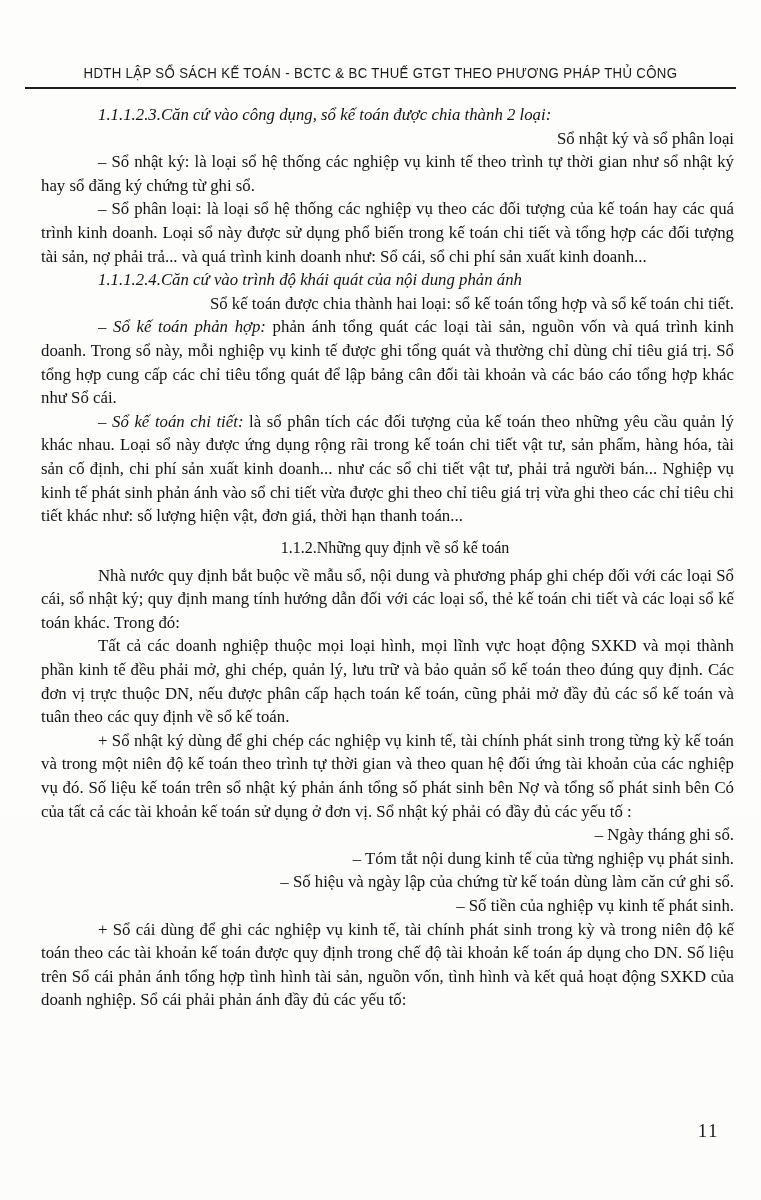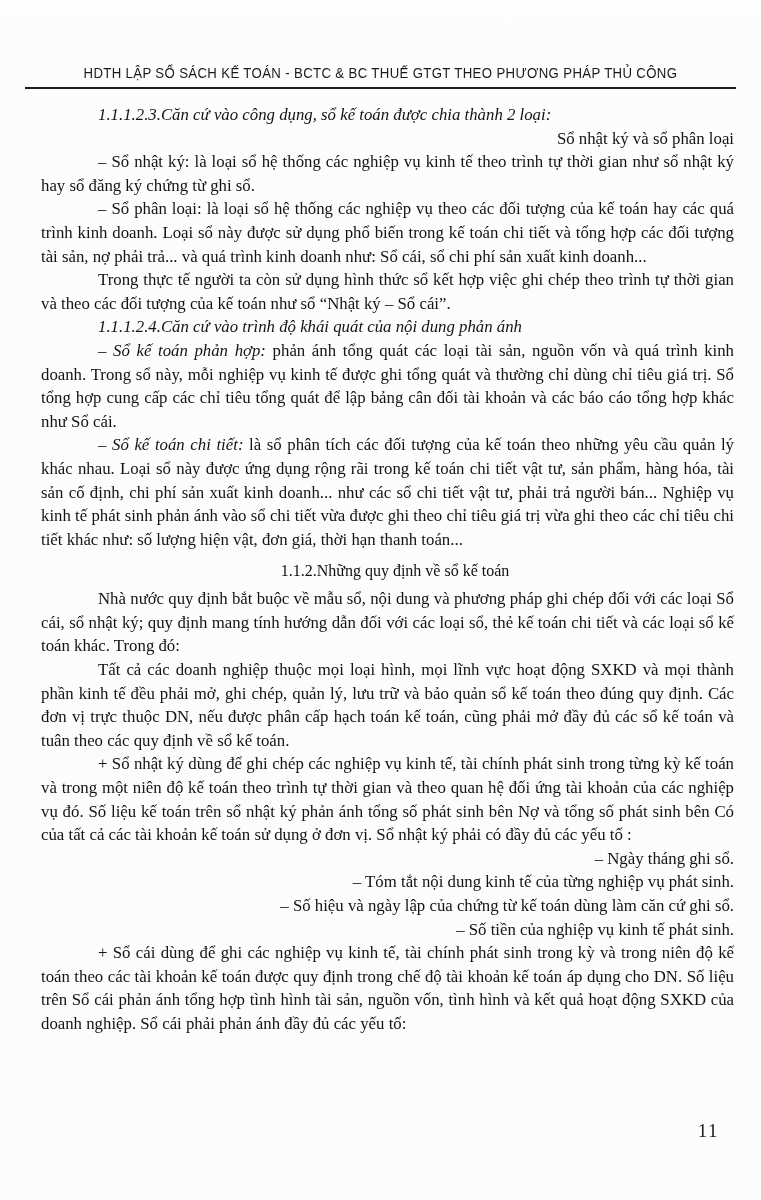--- a/index.html
+++ b/index.html
@@ -86,23 +86,23 @@
     <span class="title">HDTH LẬP SỔ SÁCH KẾ TOÁN - BCTC &amp; BC THUẾ GTGT THEO PHƯƠNG PHÁP THỦ CÔNG</span>
   </div>
   <hr class="header-rule">
 
   <main class="body-text">
 
     <p class="ital-sub">1.1.1.2.3.Căn cứ vào công dụng, sổ kế toán được chia thành 2 loại:</p>
     <p class="plain-line">Sổ nhật ký và sổ phân loại</p>
     <p>– Sổ nhật ký: là loại sổ hệ thống các nghiệp vụ kinh tế theo trình tự thời gian như sổ nhật ký hay sổ đăng ký chứng từ ghi sổ.</p>
     <p>– Sổ phân loại: là loại sổ hệ thống các nghiệp vụ theo các đối tượng của kế toán hay các quá trình kinh doanh. Loại sổ này được sử dụng phổ biến trong kế toán chi tiết và tổng hợp các đối tượng tài sản, nợ phải trả... và quá trình kinh doanh như: Sổ cái, sổ chi phí sản xuất kinh doanh...</p>
-    <p>Trong thực tế người ta còn sử dụng hình thức sổ kết hợp việc ghi chép theo trình tự thời gian và theo các đối tượng của kế toán như sổ “Nhật ký – Sổ cái”.</p>
 
     <p class="ital-sub">1.1.1.2.4.Căn cứ vào trình độ khái quát của nội dung phản ánh</p>
+    <p class="plain-line">Sổ kế toán được chia thành hai loại: sổ kế toán tổng hợp và sổ kế toán chi tiết.</p>
 
     <p><span class="lead-ital">– Sổ kế toán phản hợp:</span><span> phản ánh tổng quát các loại tài sản, nguồn vốn và quá trình kinh doanh. Trong sổ này, mỗi nghiệp vụ kinh tế được ghi tổng quát và thường chỉ dùng chỉ tiêu giá trị. Sổ tổng hợp cung cấp các chỉ tiêu tổng quát để lập bảng cân đối tài khoản và các báo cáo tổng hợp khác như Sổ cái.</span></p>
 
     <p><span class="lead-ital">– Sổ kế toán chi tiết:</span><span> là sổ phân tích các đối tượng của kế toán theo những yêu cầu quản lý khác nhau. Loại sổ này được ứng dụng rộng rãi trong kế toán chi tiết vật tư, sản phẩm, hàng hóa, tài sản cố định, chi phí sản xuất kinh doanh... như các sổ chi tiết vật tư, phải trả người bán... Nghiệp vụ kinh tế phát sinh phản ánh vào sổ chi tiết vừa được ghi theo chỉ tiêu giá trị vừa ghi theo các chỉ tiêu chi tiết khác như: số lượng hiện vật, đơn giá, thời hạn thanh toán...</span></p>
 
     <h2 class="section-heading">1.1.2.Những quy định về sổ kế toán</h2>
 
     <p>Nhà nước quy định bắt buộc về mẫu sổ, nội dung và phương pháp ghi chép đối với các loại Sổ cái, sổ nhật ký; quy định mang tính hướng dẫn đối với các loại sổ, thẻ kế toán chi tiết và các loại sổ kế toán khác. Trong đó:</p>
     <p>Tất cả các doanh nghiệp thuộc mọi loại hình, mọi lĩnh vực hoạt động SXKD và mọi thành phần kinh tế đều phải mở, ghi chép, quản lý, lưu trữ và bảo quản sổ kế toán theo đúng quy định. Các đơn vị trực thuộc DN, nếu được phân cấp hạch toán kế toán, cũng phải mở đầy đủ các sổ kế toán và tuân theo các quy định về sổ kế toán.</p>
     <p>+ Sổ nhật ký dùng để ghi chép các nghiệp vụ kinh tế, tài chính phát sinh trong từng kỳ kế toán và trong một niên độ kế toán theo trình tự thời gian và theo quan hệ đối ứng tài khoản của các nghiệp vụ đó. Số liệu kế toán trên sổ nhật ký phản ánh tổng số phát sinh bên Nợ và tổng số phát sinh bên Có của tất cả các tài khoản kế toán sử dụng ở đơn vị. Sổ nhật ký phải có đầy đủ các yếu tố :</p>

